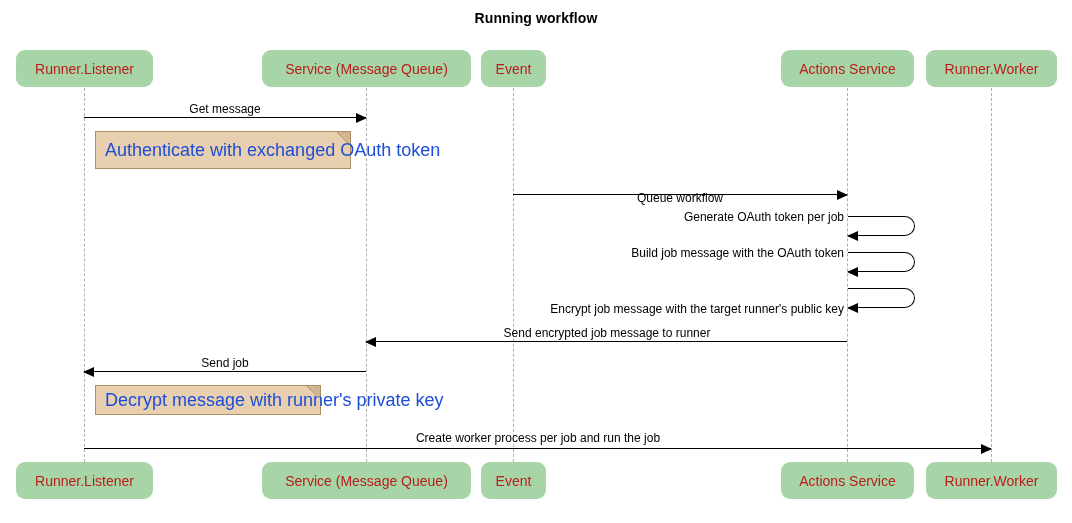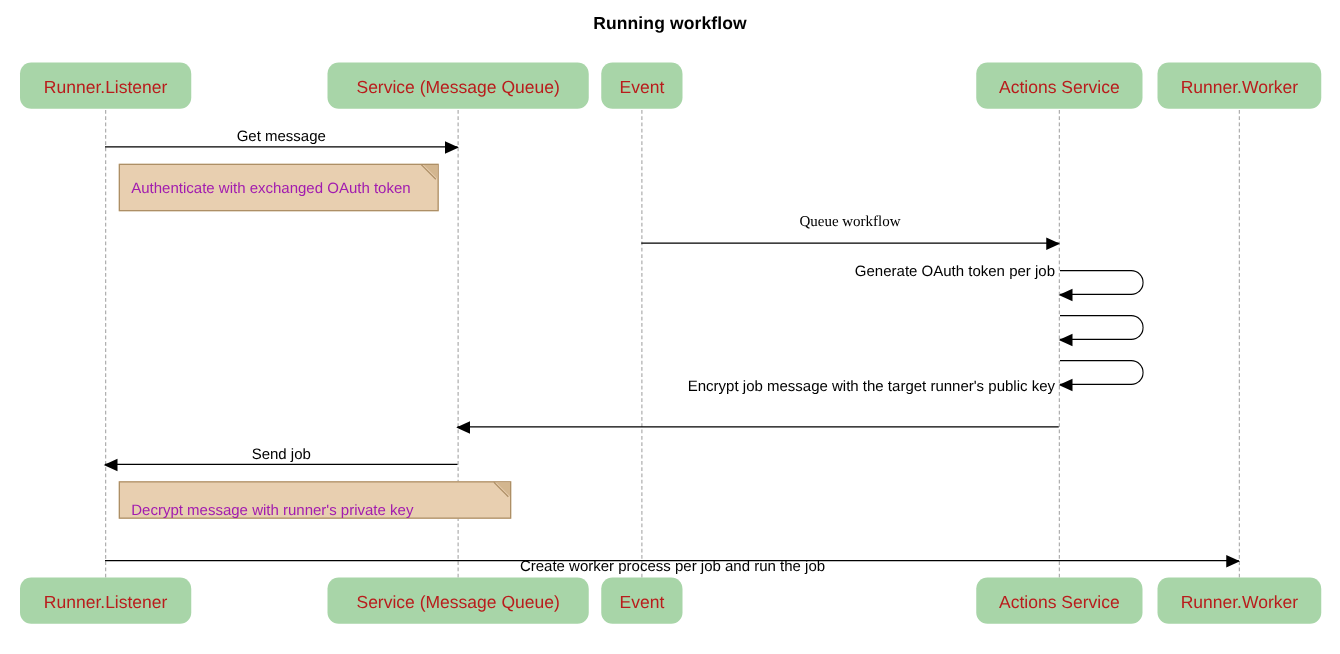--- a/index.html
+++ b/index.html
@@ -121,22 +121,22 @@
   .note {
     position: absolute;
     box-sizing: border-box;
     background: #e8cfb0;
     border: 1px solid #ad8f66;
     display: flex;
     align-items: center;
     padding: 0 9px;
   }
   .note span {
-    font-size: 12px;
-    color: #a21caf;
+    font-size: 18px;
+    color: #1d4ed8;
     white-space: nowrap;
     line-height: 1;
   }
   .note-fold {
     position: absolute;
     top: 0;
     right: 0;
     width: 0;
     height: 0;
     border-left: 11px solid transparent;
@@ -214,49 +214,51 @@
 
   <div class="note" style="left:95px; top:131px; width:256px; height:38px;">
     <span>Authenticate with exchanged OAuth token</span>
     <div class="note-fold"></div>
     <div class="note-fold-edge"></div>
   </div>
 
   <div class="msg" style="left:513px; top:194px; width:334px;">
     <div class="arrowhead right"></div>
   </div>
-  <div class="msg-label centered" style="left:680px; top:171px;font-family:Liberation Serif, serif;">Queue workflow</div>
+  <div class="msg-label centered" style="left:680px; top:192px;">Queue workflow</div>
 
   <div class="selfloop" style="left:848px; top:216px; width:67px; height:20px;">
     <div class="arrowhead left"></div>
   </div>
   <div class="msg-label right-aligned" style="left:844px; top:211px;">Generate OAuth token per job</div>
 
   <div class="selfloop" style="left:848px; top:252px; width:67px; height:20px;">
     <div class="arrowhead left"></div>
   </div>
+  <div class="msg-label right-aligned" style="left:844px; top:247px;">Build job message with the OAuth token</div>
 
   <div class="selfloop" style="left:848px; top:288px; width:67px; height:20px;">
     <div class="arrowhead left"></div>
   </div>
   <div class="msg-label right-aligned" style="left:844px; top:283px;margin-top:20px;">Encrypt job message with the target runner's public key</div>
 
   <div class="msg" style="left:366px; top:341px; width:481px;">
     <div class="arrowhead left"></div>
   </div>
+  <div class="msg-label centered" style="left:607px; top:327px;">Send encrypted job message to runner</div>
 
   <div class="msg" style="left:84px; top:371px; width:282px;">
     <div class="arrowhead left"></div>
   </div>
   <div class="msg-label centered" style="left:225px; top:357px;">Send job</div>
 
-  <div class="note" style="left:95px; top:385px; width:314px; height:30px;align-items:flex-end;">
+  <div class="note" style="left:95px; top:385px; width:226px; height:30px;">
     <span>Decrypt message with runner's private key</span>
     <div class="note-fold"></div>
     <div class="note-fold-edge"></div>
   </div>
 
   <div class="msg" style="left:84px; top:448px; width:907px;">
     <div class="arrowhead right"></div>
   </div>
-  <div class="msg-label centered" style="left:538px; top:432px;margin-top:15px;">Create worker process per job and run the job</div>
+  <div class="msg-label centered" style="left:538px; top:432px;">Create worker process per job and run the job</div>
 
 </div>
 
 </body></html>

